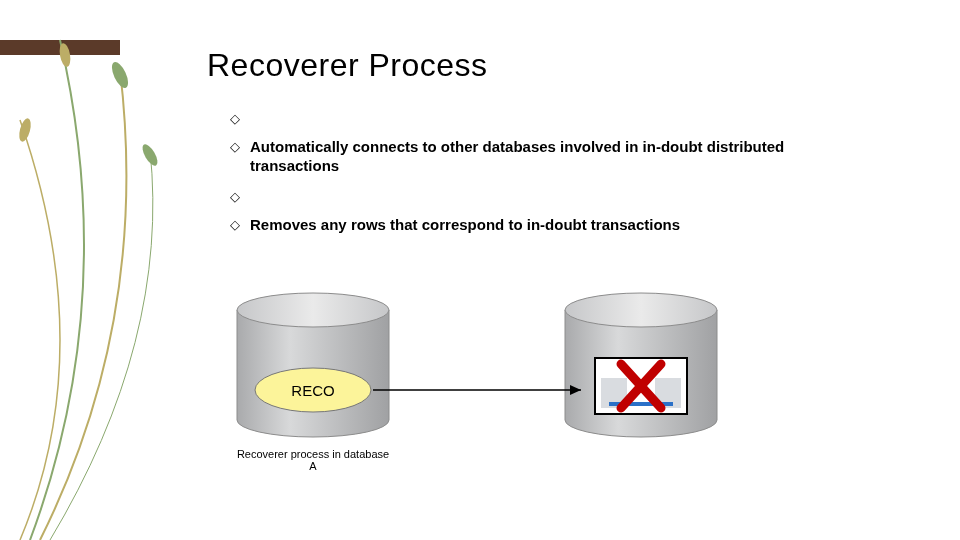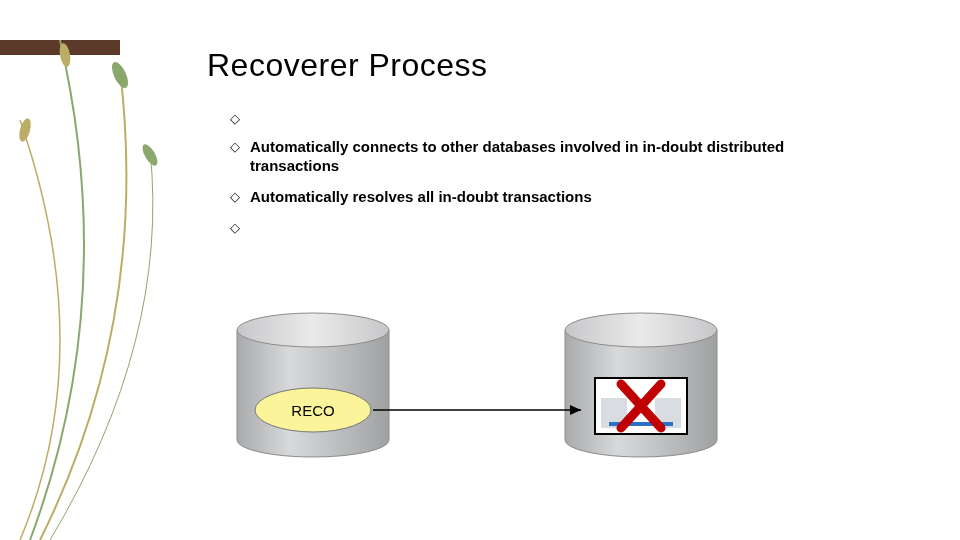--- a/index.html
+++ b/index.html
@@ -5,21 +5,21 @@
   html,body{margin:0;padding:0;width:960px;height:540px;overflow:hidden;background:#fff;font-family:Arial,Helvetica,sans-serif;color:#000;}
   .slide{position:relative;width:960px;height:540px;}
   
   .accent{position:absolute;left:0;top:40px;width:120px;height:15px;background:#5b3a29;}
   
   .swoosh{position:absolute;left:0;top:0;width:200px;height:540px;pointer-events:none;}
   .title{position:absolute;left:207px;top:47px;font-size:32px;font-weight:400;letter-spacing:0.5px;}
   .bullets{position:absolute;left:230px;top:110px;width:640px;}
   .b{display:flex;align-items:flex-start;margin-bottom:12px;font-size:15px;font-weight:700;line-height:1.25;}
   .b .diamond{display:inline-block;margin-right:10px;font-size:13px;font-weight:400;transform:translateY(1px);}
-  .diagram{position:absolute;left:225px;top:308px;width:640px;height:220px;}
+  .diagram{position:absolute;left:225px;top:288px;width:640px;height:220px;}
   .caption{position:absolute;font-size:11px;font-weight:400;text-align:center;width:160px;color:#000;}
 </style>
 </head>
 <body>
 
 <div class="slide">
 
   <div class="accent"></div>
 
   <svg class="swoosh" viewBox="0 0 200 540">
@@ -38,24 +38,24 @@
   <div class="bullets">
     <div class="b">
       <span class="diamond">◇</span>
     </div>
     <div class="b">
       <span class="diamond">◇</span>
       <span>Automatically connects to other databases involved in in-doubt distributed transactions</span>
     </div>
     <div class="b">
       <span class="diamond">◇</span>
-      <span>Automatically resolves all in-doubt transactions</span>
     </div>
     <div class="b">
       <span class="diamond">◇</span>
+      <span>Removes any rows that correspond to in-doubt transactions</span>
     </div>
   </div>
 
   <div class="diagram">
     <svg width="640" height="220" viewBox="0 0 640 220">
       <defs>
         <linearGradient id="cylGrad" x1="0" x2="1" y1="0" y2="0">
           <stop offset="0%" stop-color="#a9aaac"></stop>
           <stop offset="35%" stop-color="#d8d9da"></stop>
           <stop offset="100%" stop-color="#a0a1a3"></stop>
@@ -87,15 +87,16 @@
           <line x1="436" y1="76" x2="396" y2="120" stroke="#c00000" stroke-width="9" stroke-linecap="round"></line>
         </g>
       </g>
 
       <g>
         <line x1="148" y1="102" x2="356" y2="102" stroke="#000" stroke-width="1.4"></line>
         <polygon points="356,102 345,97 345,107" fill="#000"></polygon>
       </g>
     </svg>
 
+    <div class="caption" style="left:8px;top:160px;">Recoverer process in database A</div>
   </div>
 
 </div>
 
 </body></html>

